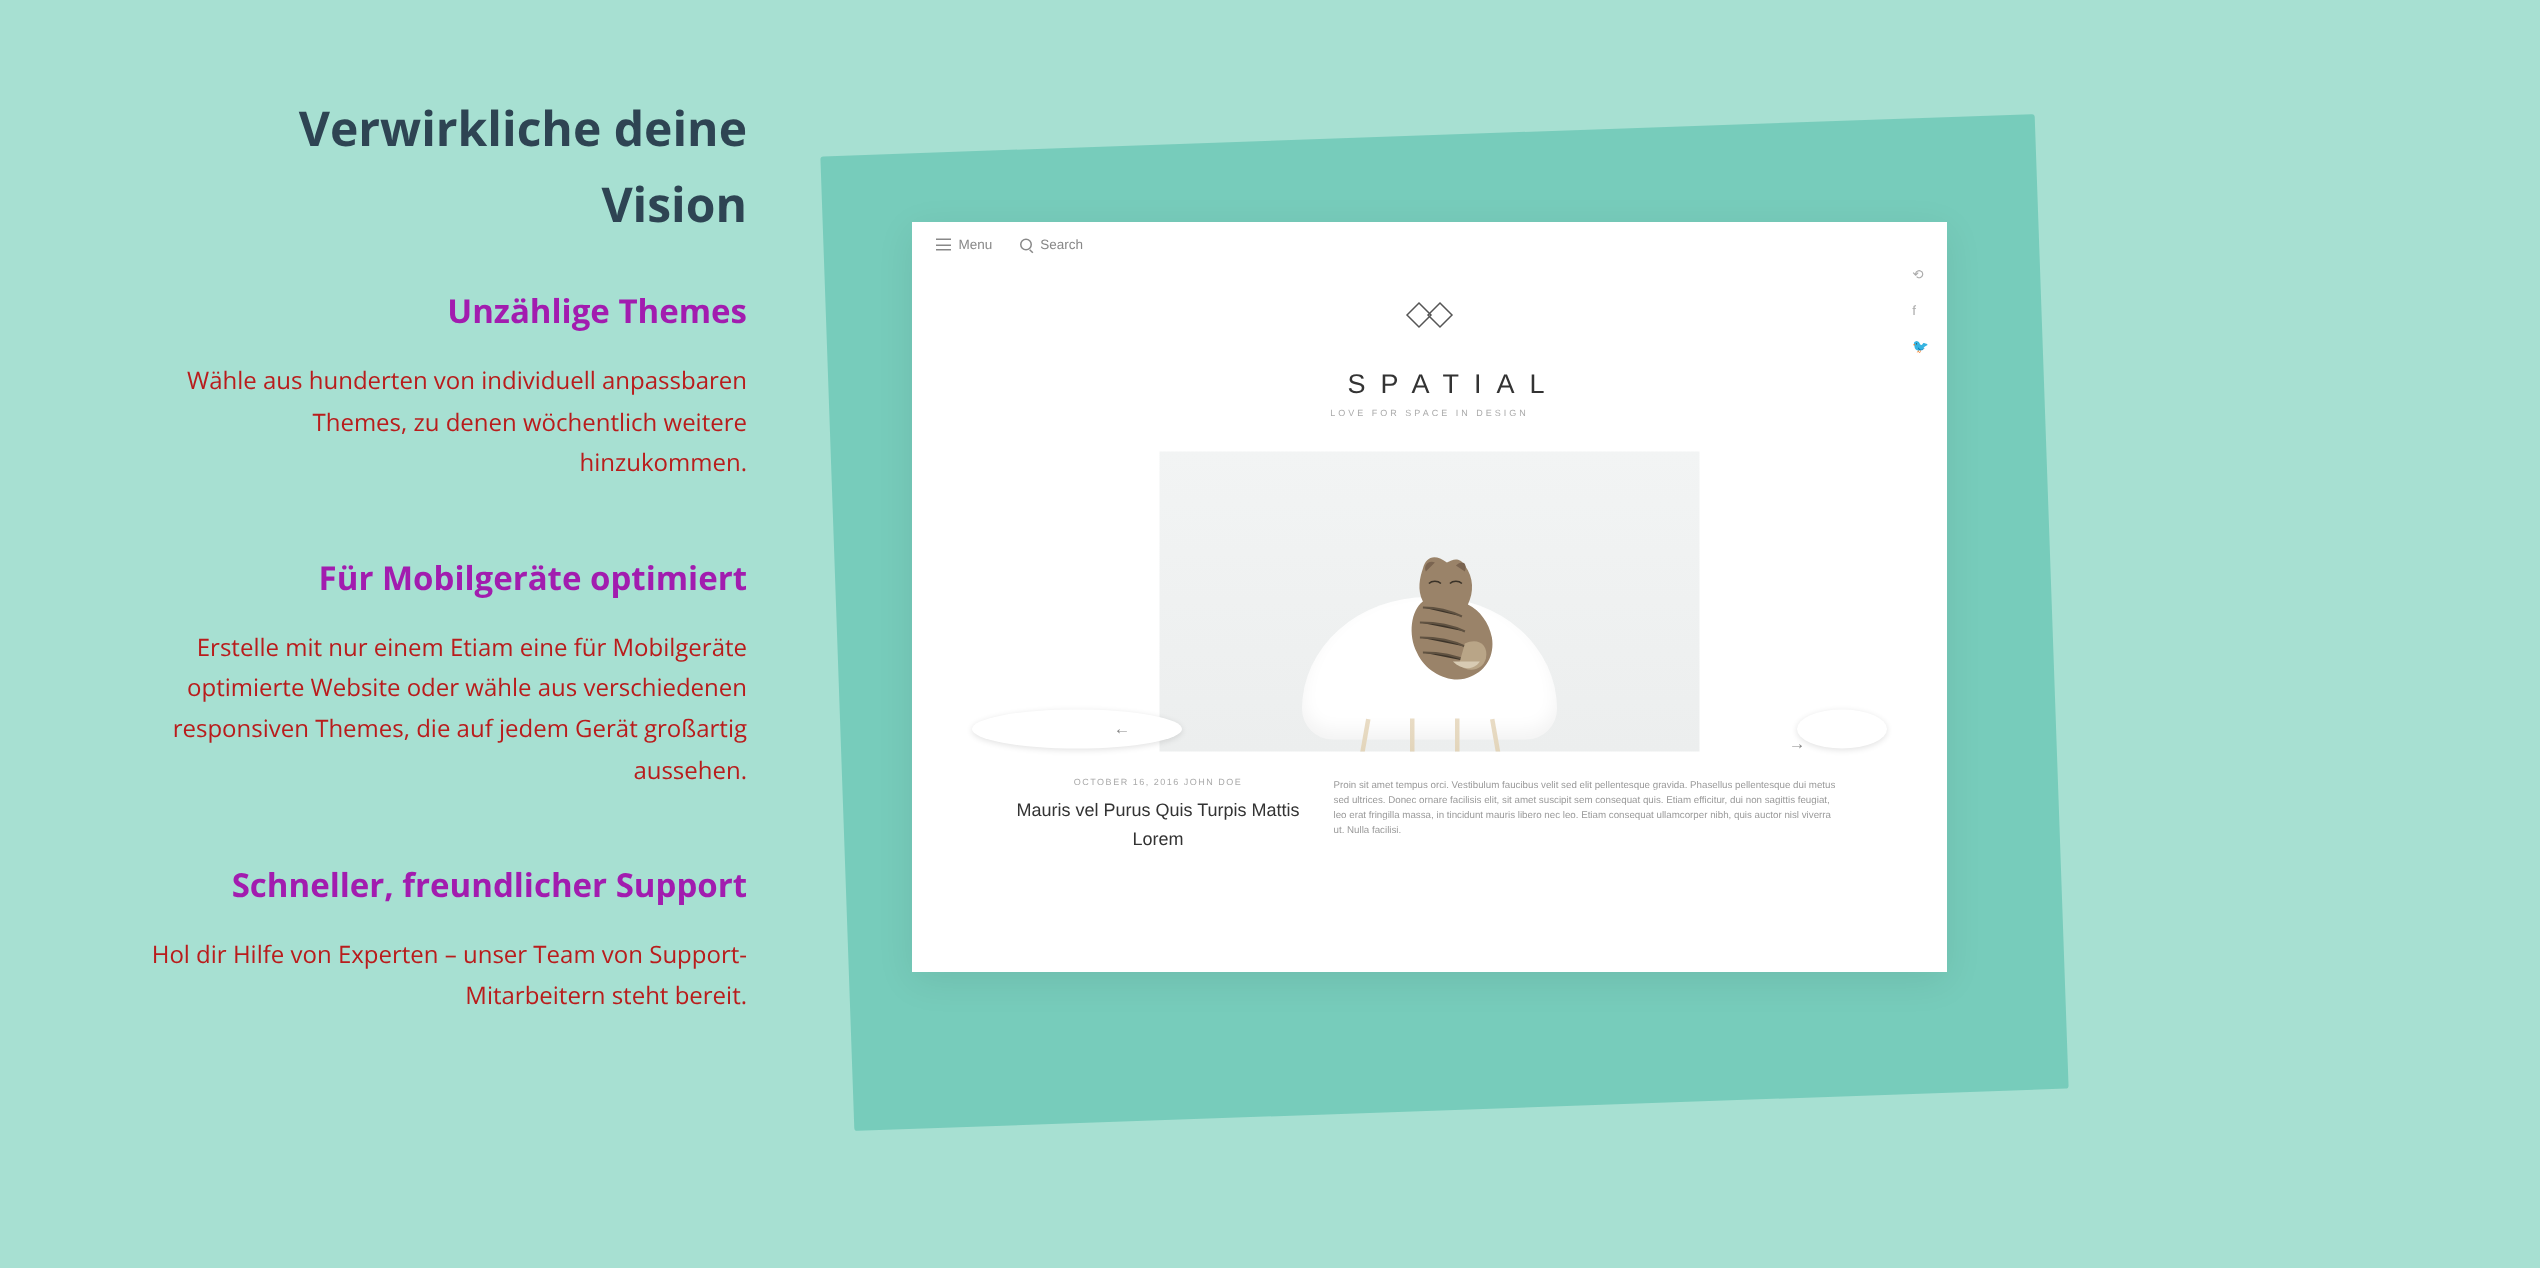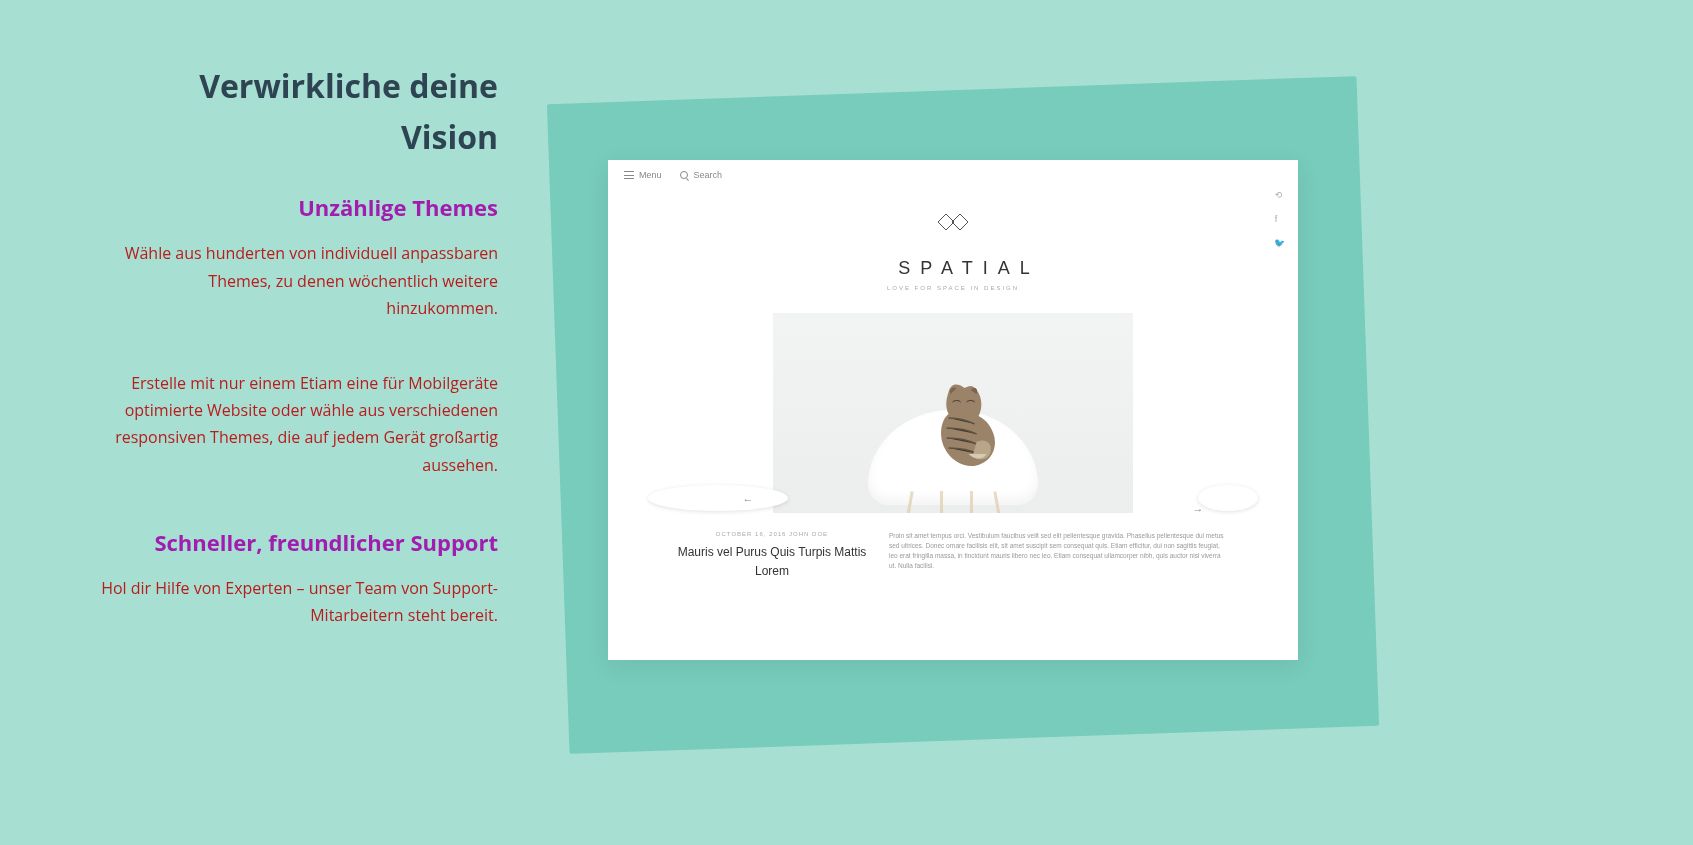--- a/index.html
+++ b/index.html
@@ -51,21 +51,21 @@
     top: 30px;
     width: 810px;
     height: 650px;
     background: #77ccbb;
     transform: rotate(-2deg);
     border-radius: 2px;
   }
   .preview {
     position: absolute;
     left: 70px;
-    top: 100px;
+    top: 88px;
     width: 690px;
     height: 500px;
     background: #fff;
     box-shadow: 0 6px 24px rgba(0,0,0,0.08);
     overflow: hidden;
     font-family: Georgia, serif;
   }
   .topbar {
     display: flex;
     align-items: center;
@@ -195,20 +195,21 @@
 </head>
 <body>
 
 <div class="wrap">
   <div class="left">
     <h1>Verwirkliche deine Vision</h1>
 
     <h2>Unzählige Themes</h2>
     <p>Wähle aus hunderten von individuell anpassbaren Themes, zu denen wöchentlich weitere hinzukommen.</p>
 
+    <h2>Für Mobilgeräte optimiert</h2>
     <p>Erstelle mit nur einem Etiam eine für Mobilgeräte optimierte Website oder wähle aus verschiedenen responsiven Themes, die auf jedem Gerät großartig aussehen.</p>
 
     <h2>Schneller, freundlicher Support</h2>
     <p>Hol dir Hilfe von Experten – unser Team von Support-Mitarbeitern steht bereit.</p>
   </div>
 
   <div class="right">
     <div class="preview-bg"></div>
 
     <div class="preview">

